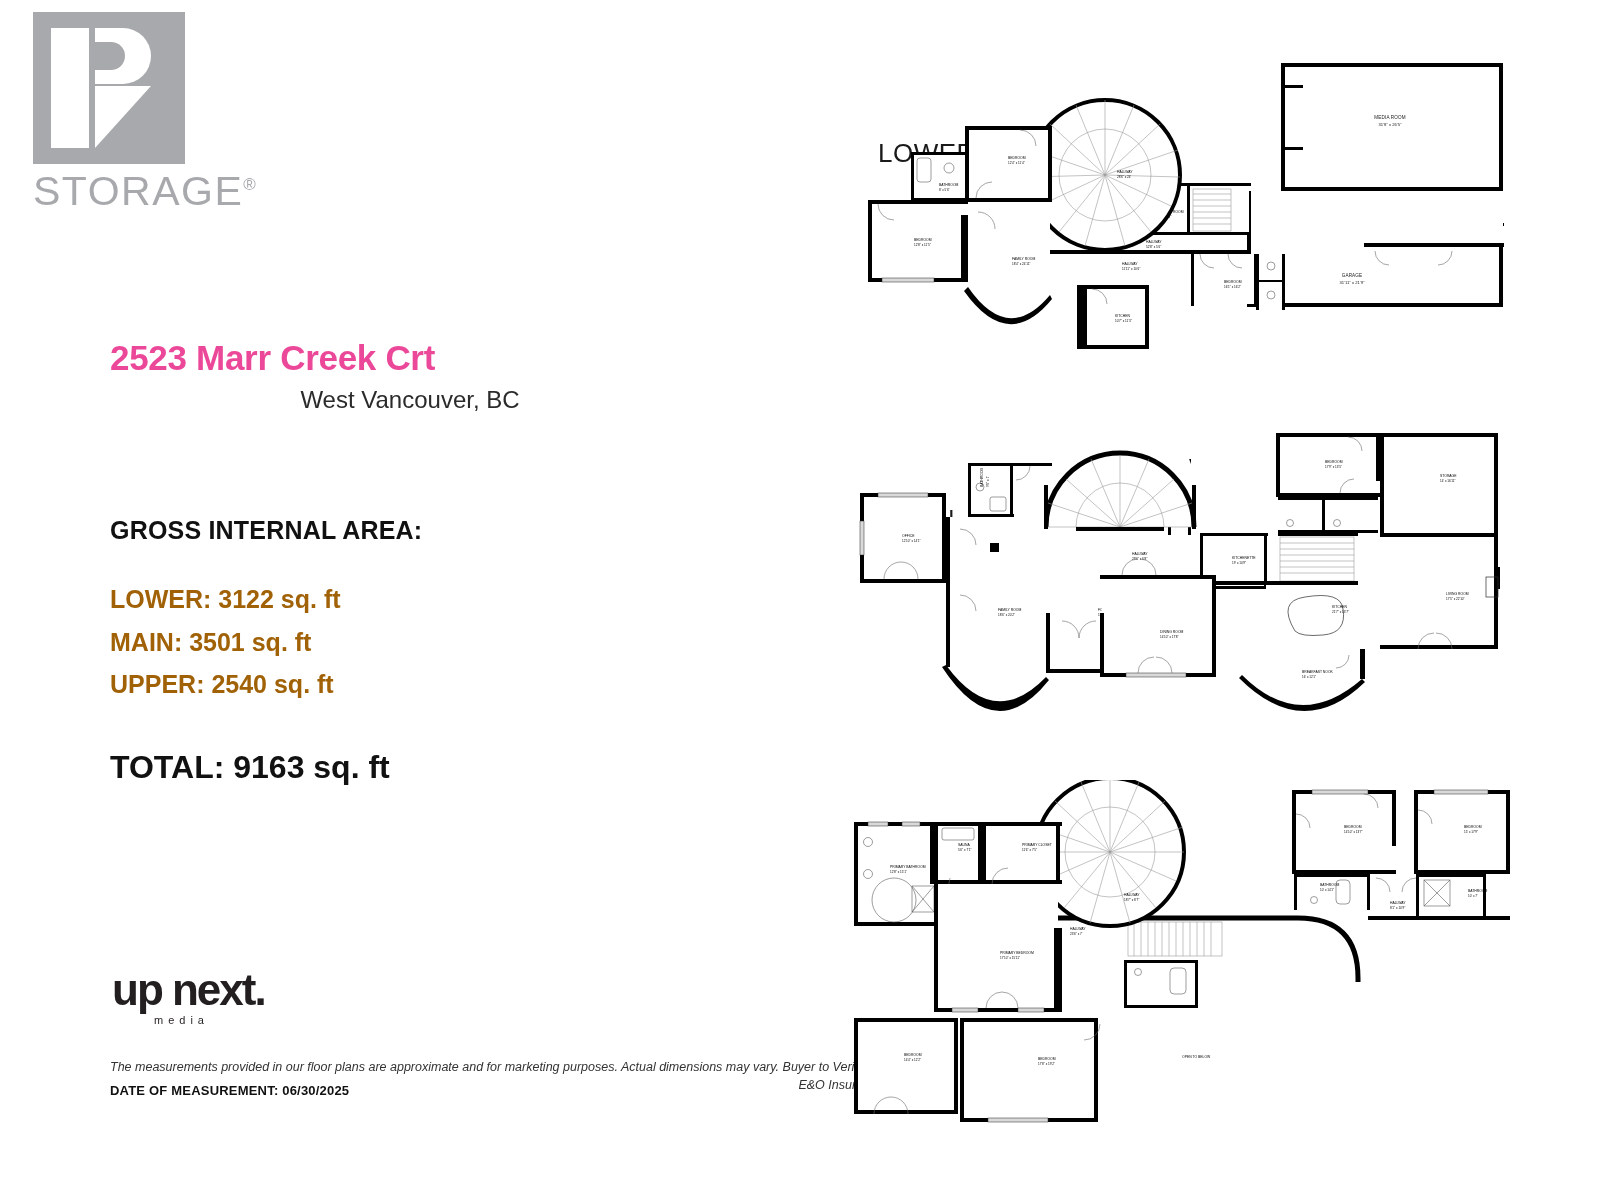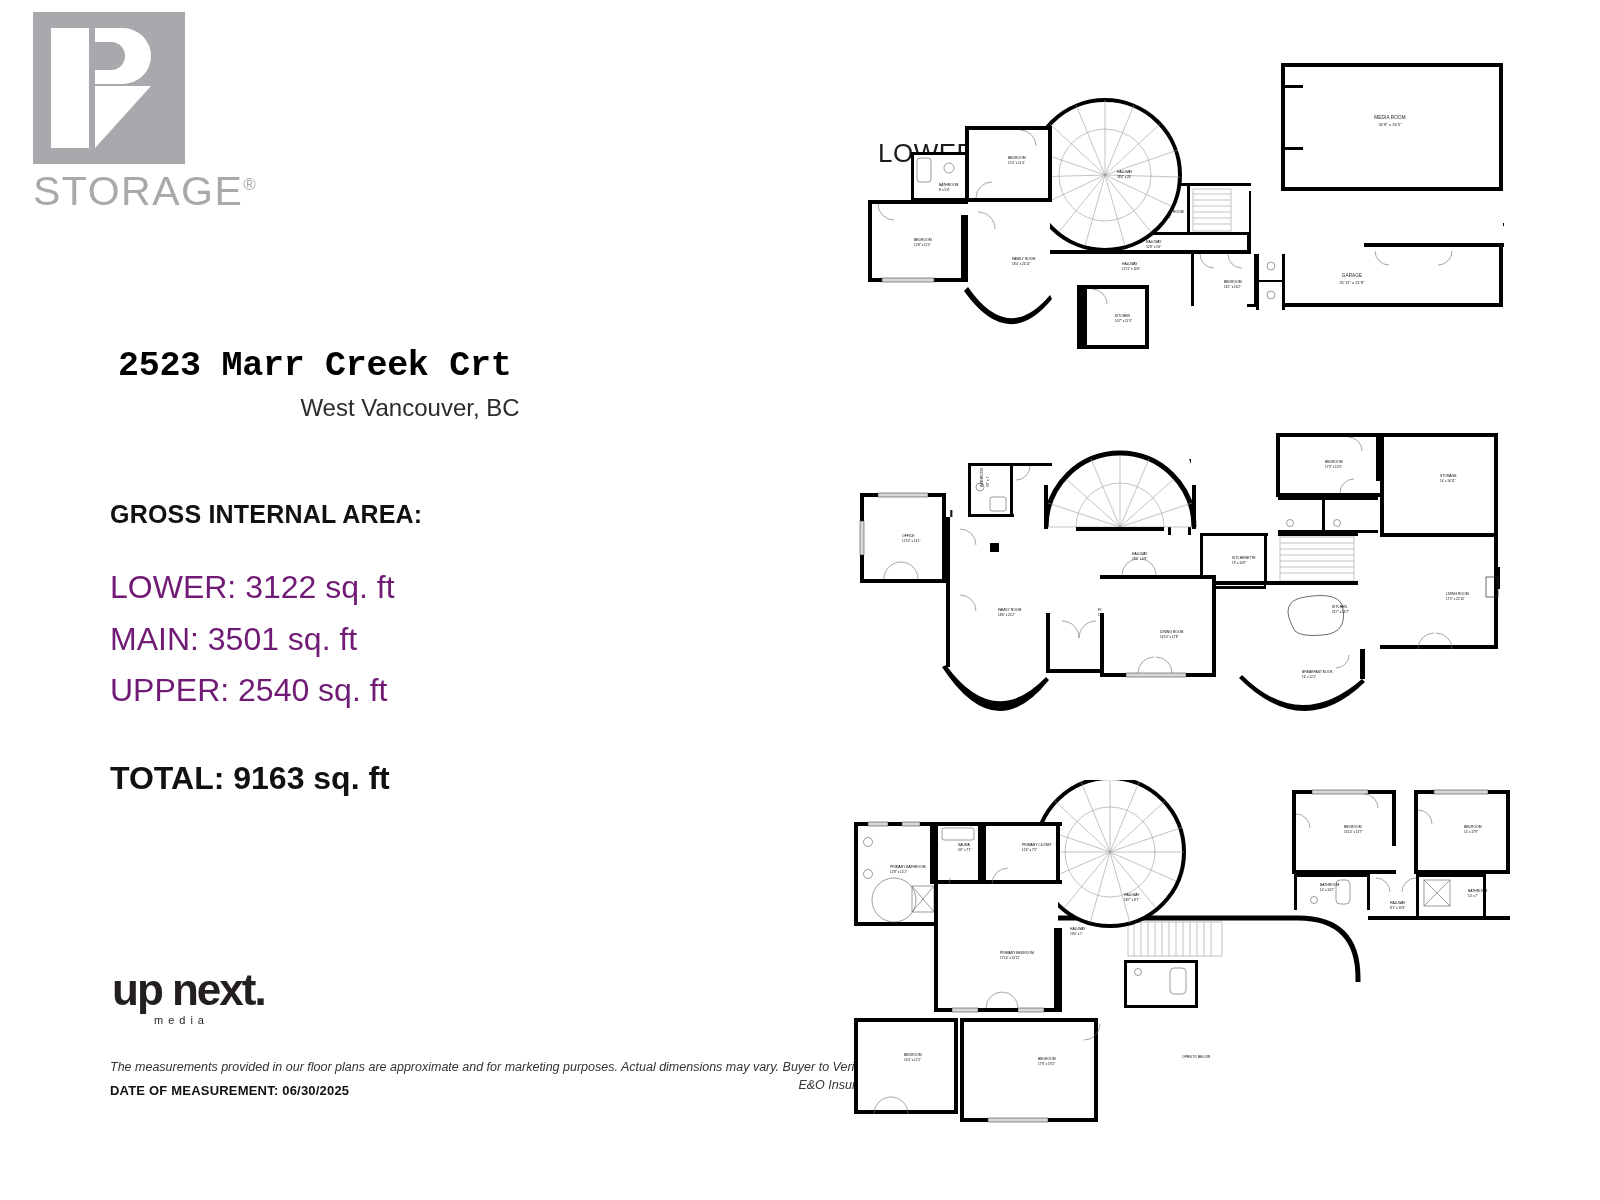--- a/index.html
+++ b/index.html
@@ -81,50 +81,49 @@
 
   #address-block {
     position: absolute;
     left: 110px; top: 338px;
     width: 600px;
   }
   #address-line1 {
     font-size: 35px;
     font-weight: bold;
     letter-spacing: -0.3px;
-    color: #000000;
-    margin: 8px;
+    color: #ec4899;
+    margin: 0;
     line-height: 1.15;
-    font-family: Liberation Mono, monospace;
   }
   #address-line2 {
     font-size: 24px;
     font-weight: 400;
     color: #2b2b2b;
     margin: 8px 0 0 0;
     line-height: 1.15;
     text-align: center;
   }
 
   #area-block {
     position: absolute;
     left: 110px; top: 500px;
     width: 640px;
   }
   #area-heading {
     font-size: 25px;
     font-weight: bold;
     letter-spacing: 0.2px;
-    margin: 0 0 38px 0;
+    margin: 16px 0 38px 0;
     color: #111111;
   }
   .area-line {
-    font-size: 32px;
-    font-weight: 400;
-    color: #701a75;
+    font-size: 25px;
+    font-weight: 700;
+    color: #a16207;
     margin: 0 0 10px 0;
     line-height: 1.3;
   }
   #area-total {
     font-size: 32px;
     font-weight: bold;
     color: #111111;
     margin: 48px 0 0 0;
   }
 

